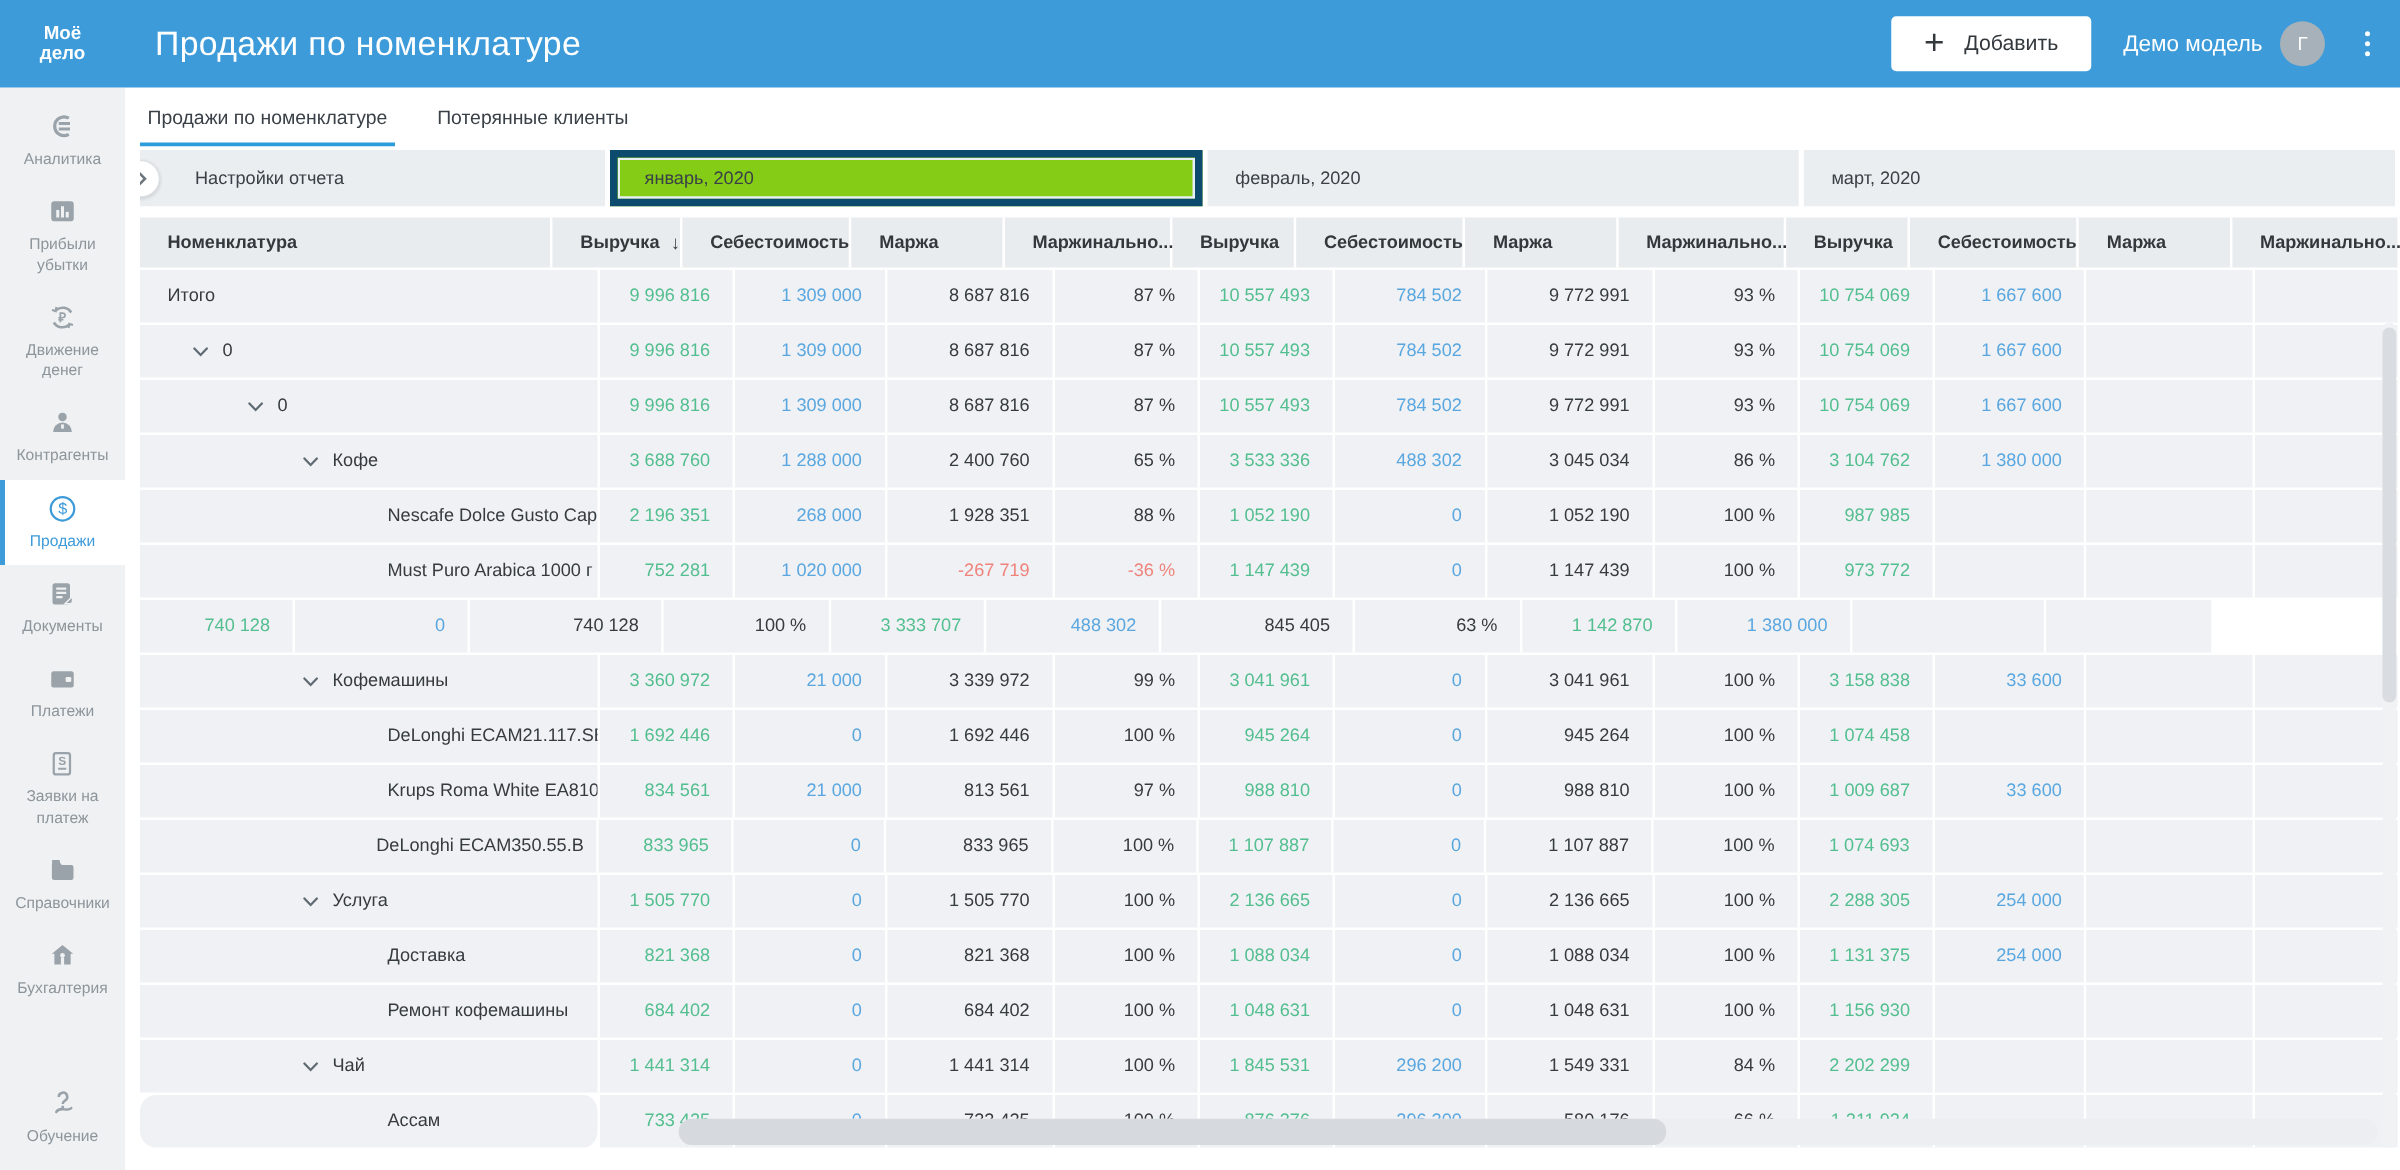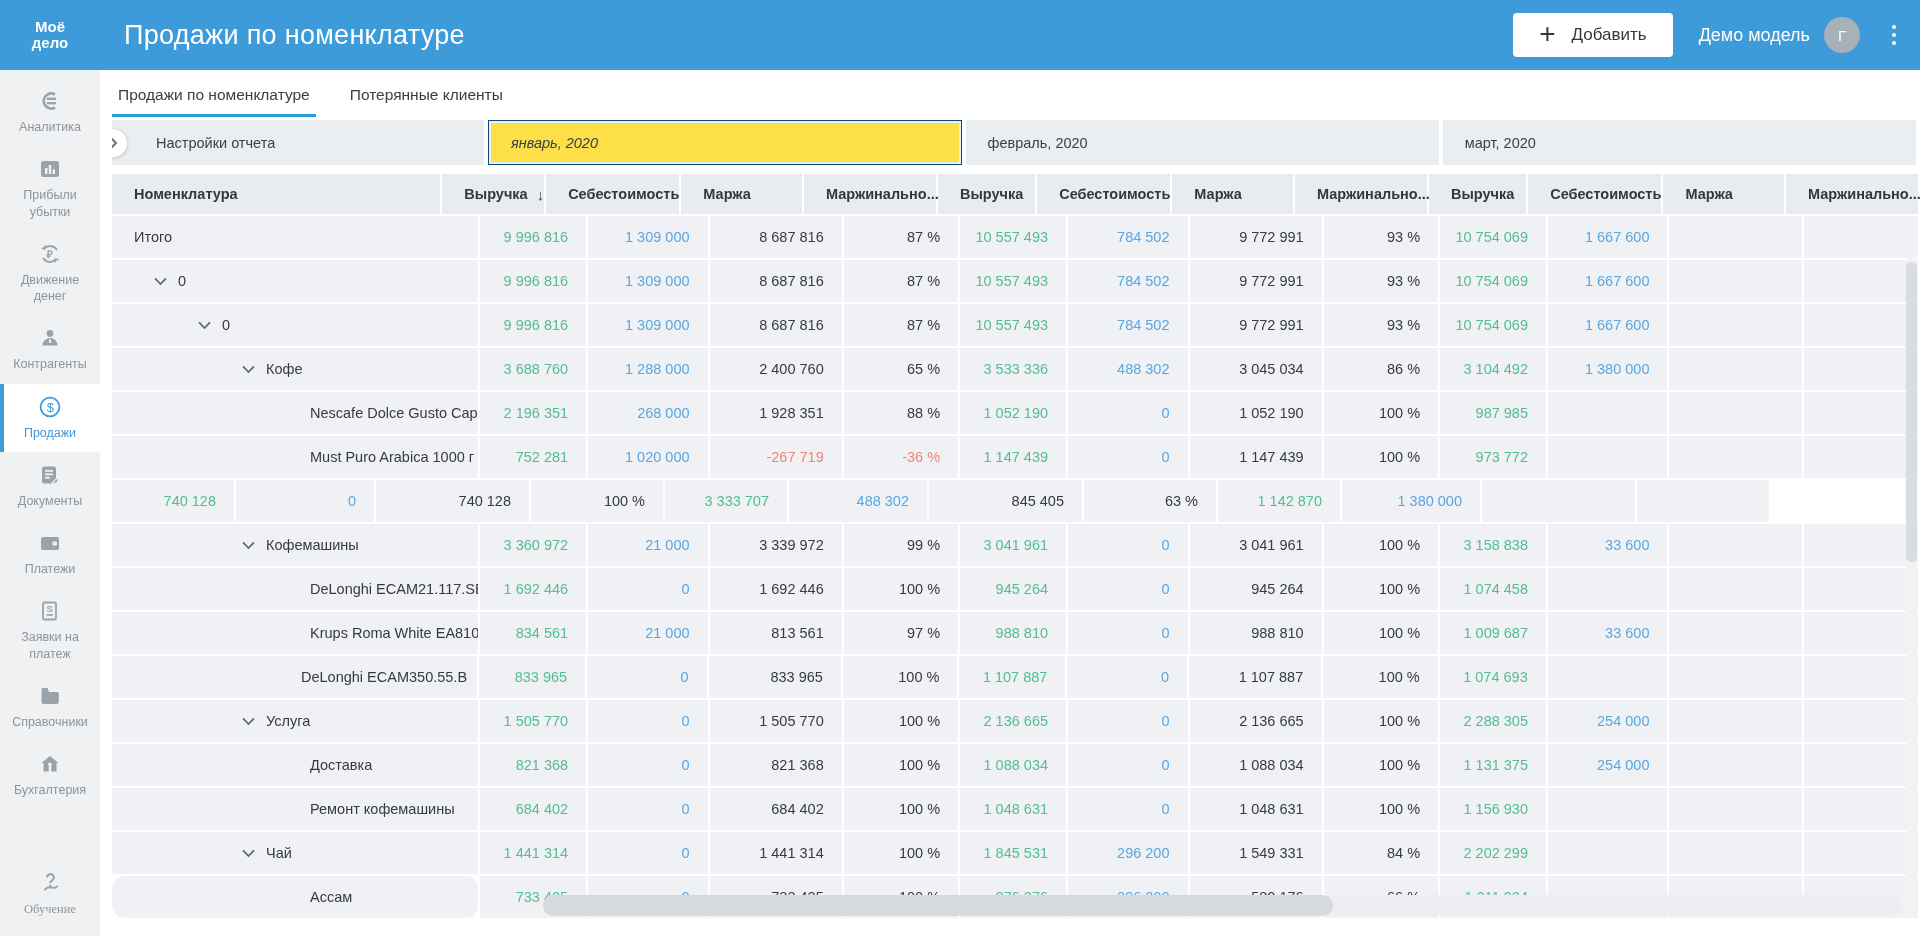--- a/index.html
+++ b/index.html
@@ -27,37 +27,37 @@
   
   .sidebar { position:absolute; top:70px; left:0; width:100px; bottom:0; background:#EFF1F2;
     display:flex; flex-direction:column; padding-top:8px; z-index:5; }
   .side-item { display:flex; flex-direction:column; align-items:center; gap:6px;
     padding:11px 3px; color:#8D959C; font-size:12.5px; line-height:1.3; text-align:center;
     cursor:pointer; position:relative; }
   .side-icon { height:24px; color:#9AA3AA; display:flex; align-items:center; justify-content:center; }
   .side-item.active { background:#fff; color:#3D9BD9; }
   .side-item.active .side-icon { color:#3D9BD9; }
   .side-item.active::before { content:''; position:absolute; left:0; top:0; bottom:0; width:4px; background:#3D9BD9; }
-  .side-item.bottom { margin-top:auto; margin-bottom:8px;font-family:Liberation Serif, serif; }
+  .side-item.bottom { margin-top:auto; margin-bottom:8px; }
 
   
   .main { position:absolute; left:100px; top:70px; right:0; bottom:0; background:#fff; }
   .tabs { display:flex; gap:28px; padding-left:12px; height:50px; align-items:stretch; }
   .tab { position:relative; display:flex; align-items:center; padding:0 6px; font-size:15.5px;
     color:#3A4047; cursor:pointer; }
   .tab.active::after { content:''; position:absolute; left:0; right:0; bottom:3px; height:3px; background:#2D9CDB; }
 
   .grid { position:absolute; left:12px; top:50px; right:0; bottom:0; overflow:hidden; }
 
   .settings-row { display:flex; height:45px; margin-bottom:9px; position:relative; }
   .settings-cell { width:427px; background:#EBEEF1; display:flex; align-items:center;
     padding-left:44px; font-size:14.5px; margin-right:4px; }
   .month-cell { width:549px; background:#EBEEF1; display:flex; align-items:center;
     padding-left:22px; font-size:14.5px; margin-right:4px; }
-  .month-cell.selected { background:#fde047; border:1px solid #0c4a6e; box-shadow:inset 0 0 0 2px #E9EFF6;font-style:italic; }
+  .month-cell.selected { background:#84cc16; border:6px solid #0c4a6e; box-shadow:inset 0 0 0 2px #E9EFF6; }
 
   .expand-btn { position:absolute; left:-14px; top:8px; width:30px; height:30px; border-radius:50%;
     background:#fff; border:1px solid #DCE0E4; box-shadow:0 1px 3px rgba(40,50,60,.2);
     display:flex; align-items:center; justify-content:center; color:#6B757D; cursor:pointer; z-index:3; }
 
   .header-row { display:flex; height:40px; margin-bottom:2px; }
   .h-cell { background:#E9ECEF; display:flex; align-items:center; padding-left:22px;
     font-size:14.5px; font-weight:700; color:#33383D; border-right:2px solid #fff; cursor:pointer; }
   .sort-icon { margin-left:9px; font-weight:400; color:#3A4047; font-size:15px; }
 
@@ -357,21 +357,21 @@
           <span>Кофе</span>
         </div>
         <div class="cell val-cell val-rev" style="width: 124px;">3 688 760</div>
         <div class="cell val-cell val-cost" style="width: 140px;">1 288 000</div>
         <div class="cell val-cell val-margin" style="width: 155px;">2 400 760</div>
         <div class="cell val-cell val-pct" style="width: 134px;">65 %</div>
         <div class="cell val-cell val-rev" style="width: 124px;">3 533 336</div>
         <div class="cell val-cell val-cost" style="width: 140px;">488 302</div>
         <div class="cell val-cell val-margin" style="width: 155px;">3 045 034</div>
         <div class="cell val-cell val-pct" style="width: 134px;">86 %</div>
-        <div class="cell val-cell val-rev" style="width: 124px;">3 104 492</div>
+        <div class="cell val-cell val-rev" style="width: 124px;">3 104 762</div>
         <div class="cell val-cell val-cost" style="width: 140px;">1 380 000</div>
         <div class="cell val-cell val-margin" style="width: 155px;"></div>
         <div class="cell val-cell val-pct" style="width: 134px;"></div>
       </div>
       <div class="data-row">
         <div class="cell name-cell" style="width: 431px; padding-left: 22px;">
           <span class="indent" style="width: 176px;"></span>
           <span>Nescafe Dolce Gusto Cappuccino 8 по...</span>
         </div>
         <div class="cell val-cell val-rev" style="width: 124px;">2 196 351</div>

